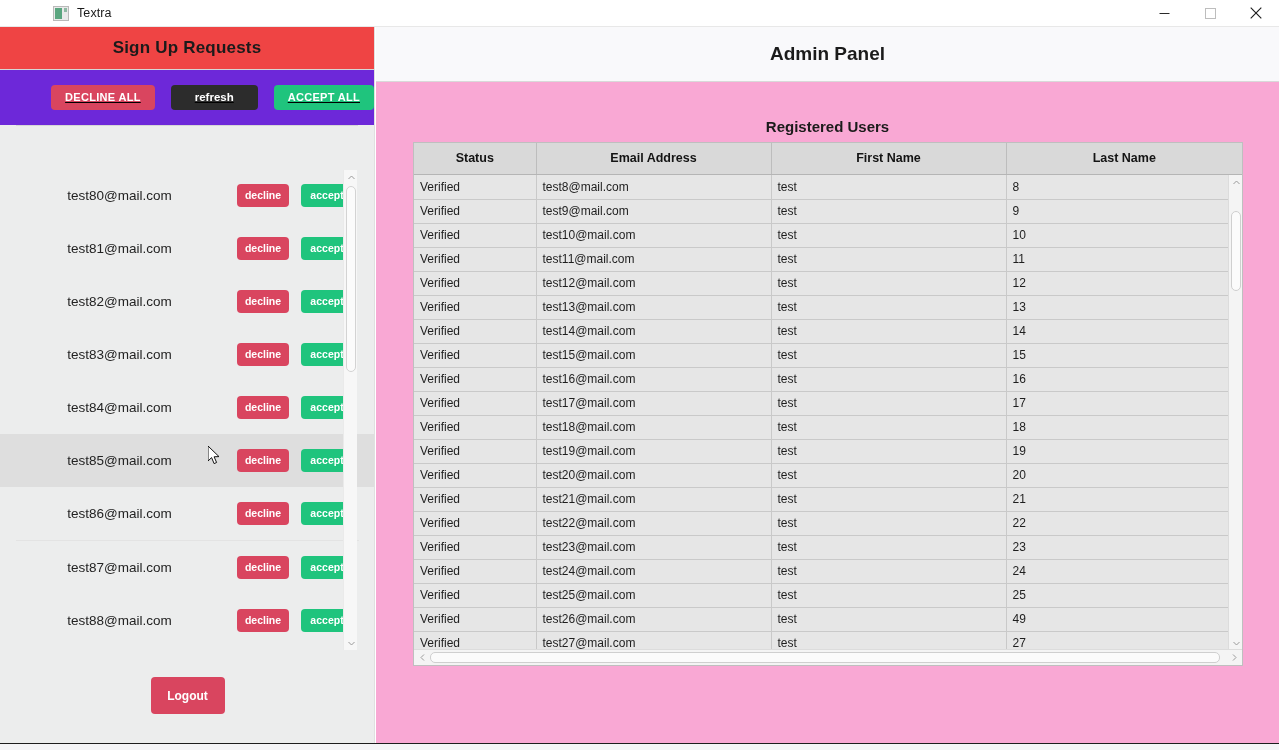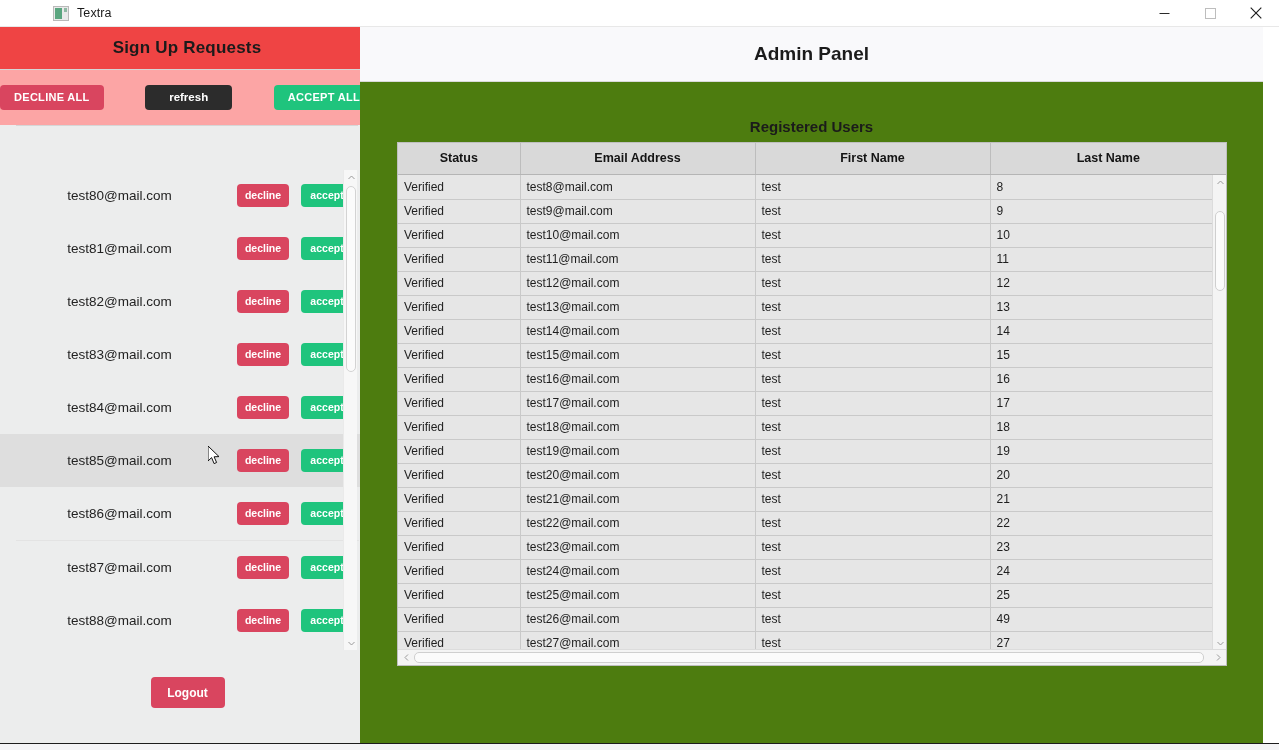--- a/index.html
+++ b/index.html
@@ -51,22 +51,22 @@
   }
   #left-header {
     height: 43px; display: flex; align-items: center; justify-content: center;
     border-bottom: 1px solid #d5d5d5;
     background: #ef4444;
   }
   #left-header-title {
     font-size: 17px; font-weight: bold; color: #1b1b1b; letter-spacing: .2px;
   }
   #action-bar {
-    height: 55px; display: flex; align-items: center; justify-content: space-between;
-    gap: 16px; background: #fca5a5;
+    height: 55px; display: flex; align-items: center; justify-content: flex-end;
+    gap: 16px; background: #6d28d9; text-decoration: underline;
   }
   .pill {
     border: none; border-radius: 4px; cursor: pointer;
     font-family: "Liberation Sans", sans-serif;
     color: #ffffff; font-weight: bold;
     padding: 0 14px; height: 25px; line-height: 25px;
     font-size: 11px; letter-spacing: .3px;
   }
   .pill.decline-all { background: #d9455f; }
   .pill.refresh     { background: #2c2c2c; font-size: 11.5px; letter-spacing: 0; text-transform: none; padding: 0 24px; }
@@ -118,28 +118,28 @@
     position: absolute; left: 2px; top: 16px; width: 10px; height: 186px;
     background: #fbfbfb; border: 1px solid #d3d3d3; border-radius: 5px;
   }
 
   #logout-wrap {
     position: absolute; left: 0; top: 650px; width: 375px;
     display: flex; justify-content: center;
   }
   #logout-btn {
     background: #d9455f; color: #fff; font-weight: bold; font-size: 12px;
-    border: none; border-radius: 4px; width: 74px; height: 31px; cursor: pointer;
+    border: none; border-radius: 4px; width: 74px; height: 37px; cursor: pointer;
     font-family: "Liberation Sans", sans-serif;
   }
 
   
   #right-panel {
-    position: absolute; left: 360px; top: 27px; width: 903px; height: 716px;
-    background: #4d7c0f; overflow: hidden;
+    position: absolute; left: 376px; top: 27px; width: 903px; height: 716px;
+    background: #f9a8d4; overflow: hidden;
   }
   #right-header {
     height: 55px; display: flex; align-items: center; justify-content: center;
     border-bottom: 1px solid #d9d9d9; background: #f9f9fb;
   }
   #right-header-title { font-size: 19px; font-weight: bold; color: #1b1b1b; }
   #table-caption {
     margin-top: 36px; text-align: center;
     font-size: 15px; font-weight: bold; color: #1b1b1b;
   }

